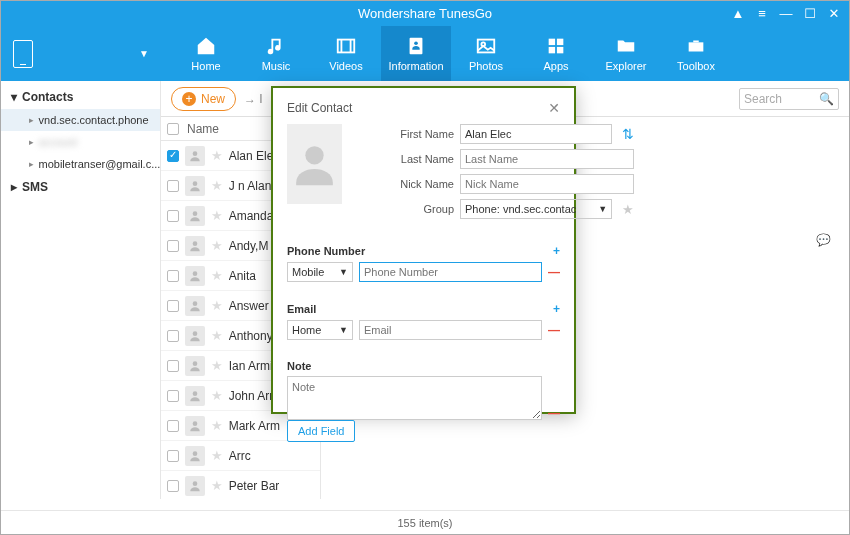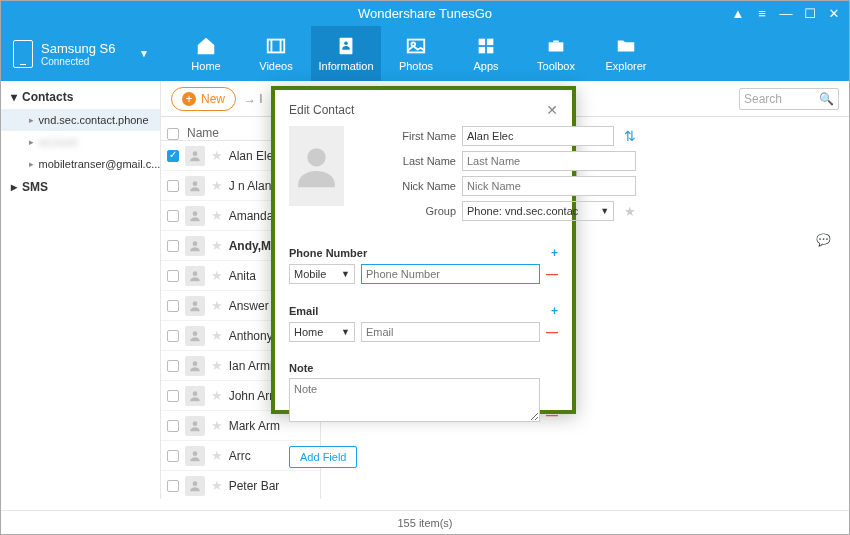--- a/index.html
+++ b/index.html
@@ -23,42 +23,42 @@
 .tbtn .plus { width:14px; height:14px; border-radius:50%; background:#f08a24; color:#fff; line-height:14px; text-align:center; font-size:12px;}
 .search { margin-left:auto; width:100px; height:22px; border:1px solid #ccc; border-radius:2px; padding:0 4px; display:flex; align-items:center; color:#aaa; }
 .search .mag { margin-left:auto; }
 .body { display:flex; height:418px; }
 .sidebar { width:160px; border-right:1px solid #e6e6e6; padding-top:4px; }
 .sb-cat { padding:5px 10px; font-weight:bold; font-size:12px; display:flex; align-items:center; gap:5px;}
 .sb-item { padding:5px 8px 5px 28px; font-size:11px; display:flex; align-items:center; gap:5px; white-space:nowrap; overflow:hidden; text-overflow:ellipsis; }
 .sb-item.sel { background:#e8f1f8; }
 .cdot{font-size:9px;color:#888;}
 .list { width:160px; border-right:1px solid #e6e6e6; overflow:hidden; }
-.lh { height:24px; border-bottom:1px solid #e6e6e6; display:flex; align-items:flex-end; padding-left:6px; gap:8px; color:#666;}
+.lh { height:24px; border-bottom:1px solid #e6e6e6; display:flex; align-items:center; padding-left:6px; gap:8px; color:#666;}
 .cb { width:12px; height:12px; border:1px solid #bbb; border-radius:2px; display:inline-block; background:#fff;}
 .cb.on { background:#1e9fe6; border-color:#1e9fe6; position:relative;}
 .cb.on::after{content:"✓";color:#fff;font-size:10px;position:absolute;top:-2px;left:1px;}
 .row { height:30px; display:flex; align-items:center; padding-left:6px; gap:6px; border-bottom:1px solid #f2f2f2; }
 .avatar-s { width:20px; height:20px; background:#e8e8e8; border-radius:2px; display:flex; align-items:center; justify-content:center;}
 .avatar-s svg{width:14px;height:14px;fill:#bbb;}
 .star{color:#ddd; font-size:13px;}
 .detail { flex:1; padding:15px 18px; }
 .avatar-l { width:62px; height:62px; background:#eee; display:flex; align-items:center; justify-content:center; margin-bottom:8px;}
 .avatar-l svg{width:44px;height:44px;fill:#ccc;}
 .cname { font-size:14px; font-weight:bold; margin-bottom:6px;}
 .gsel { width:160px; height:22px; border:1px solid #ccc; padding:0 4px; font-size:11px; display:flex; align-items:center; }
 .gsel span:last-child{margin-left:auto;}
 .edit-btn { margin-top:10px; margin-left:100px; width:56px; height:22px; border:1px solid #f08a24; color:#1e9fe6; border-radius:2px; background:#fff; font-size:11px; cursor:pointer;}
 .drow{display:flex;gap:18px;margin-top:25px;}
 .drow .lb{font-weight:bold;}
 .bubble{color:#1e9fe6;margin-left:auto;}
 .blur{filter:blur(3px);color:#bbb;}
 .footer { position:absolute; bottom:0; left:0; right:0; height:24px; border-top:1px solid #e6e6e6; text-align:center; line-height:24px; font-size:11px; color:#666; background:#fff;}
 
-.modal { position:absolute; left:270px; top:85px; width:305px; height:328px; background:#fff; border:4px solid #4d7c0f; box-shadow:0 3px 18px rgba(0,0,0,.25); padding:12px 14px; z-index:10;}
+.modal { position:absolute; left:270px; top:85px; width:305px; height:328px; background:#fff; border:2px solid #4d7c0f; box-shadow:0 3px 18px rgba(0,0,0,.25); padding:12px 14px; z-index:10;}
 .modal .mh { display:flex; align-items:center; margin-bottom:8px;}
 .modal .mh .t { font-size:12px; color:#555;}
 .modal .mh .x { margin-left:auto; color:#888; cursor:pointer; font-size:14px;}
 .mtop{display:flex;gap:10px;}
 .av-m{width:80px;height:80px;background:#eee;display:flex;align-items:center;justify-content:center;}
 .av-m svg{width:55px;height:55px;fill:#ccc;}
 .ffields{flex:1;margin-left:44px;}
 .frow{display:flex;align-items:center;gap:6px;margin-bottom:5px;}
 .frow .fl{width:58px;text-align:right;font-size:11px;color:#555;}
 .inp{flex:1;height:20px;border:1px solid #ccc;padding:0 4px;font-size:11px;color:#333;}
@@ -69,21 +69,21 @@
 .sec .sh{display:flex;align-items:center;margin-bottom:4px;}
 .sec .sh .t{font-weight:bold;font-size:11px;}
 .sec .sh .plus2{margin-left:auto;color:#1e9fe6;font-weight:bold;}
 .sec .r{display:flex;align-items:center;gap:6px;}
 .sel-sm{width:66px;height:20px;border:1px solid #ccc;font-size:11px;display:flex;align-items:center;padding:0 4px;}
 .sel-sm span:last-child{margin-left:auto;font-size:9px;}
 .inp2{flex:1;height:20px;border:1px solid #ccc;padding:0 4px;font-size:11px;color:#bbb;}
 .inp2.focus{border-color:#1e9fe6;outline:none;}
 .minus{color:#e74c3c;font-weight:bold;width:12px;text-align:center;}
 .note-ta{width:100%;height:44px;border:1px solid #ccc;font-size:11px;color:#bbb;padding:4px;}
-.add-field{margin-top:24px;height:22px;border:1px solid #1e9fe6;color:#1e9fe6;background:#fff;border-radius:2px;padding:0 10px;font-size:11px;}
+.add-field{margin-top:0;height:22px;border:1px solid #1e9fe6;color:#1e9fe6;background:#fff;border-radius:2px;padding:0 10px;font-size:11px;}
 .mfoot{position:absolute;bottom:12px;right:14px;display:flex;gap:10px;}
 .btn{width:68px;height:22px;border-radius:2px;font-size:11px;cursor:pointer;}
 .btn.save{background:#1e9fe6;color:#fff;border:none;}
 .btn.cancel{background:#fff;color:#1e9fe6;border:1px solid #1e9fe6;}
 .cursor{position:absolute;bottom:8px;left:200px;font-size:14px;pointer-events:none;}
 svg{display:block;}
 </style>
 </head>
 <body>
 
@@ -94,34 +94,38 @@
     <span>≡</span>
     <span>—</span>
     <span>☐</span>
     <span>✕</span>
   </div>
 </div>
 
 <div class="header">
   <div class="device">
     <div class="dev-icon"></div>
-    <div class="dev-txt">
-      <div class="n">Samsung S6</div>
-      <div class="s">Connected</div>
-    </div>
     <div class="caret">▼</div>
   </div>
   <div class="nav">
     <div class="nav-item">
         <div class="ic">
           <svg viewBox="0 0 24 24" fill="#fff">
             <path d="M3 11l9-8 9 8v10H3z"></path>
           </svg>
         </div>
         <span>Home</span>
+      </div>
+    <div class="nav-item">
+        <div class="ic">
+          <svg viewBox="0 0 24 24" fill="#fff">
+            <path d="M9 18a3 3 0 11-2-2.8V4h10v10a3 3 0 11-2-2.8V6H9z"></path>
+          </svg>
+        </div>
+        <span>Music</span>
       </div>
     <div class="nav-item">
         <div class="ic">
           <svg viewBox="0 0 24 24" fill="none" stroke="#fff" stroke-width="2">
             <rect x="3" y="5" width="18" height="14"></rect>
             <path d="M7 5v14M17 5v14"></path>
           </svg>
         </div>
         <span>Videos</span>
       </div>
@@ -152,33 +156,33 @@
             <rect x="13" y="4" width="7" height="7"></rect>
             <rect x="4" y="13" width="7" height="7"></rect>
             <rect x="13" y="13" width="7" height="7"></rect>
           </svg>
         </div>
         <span>Apps</span>
       </div>
     <div class="nav-item">
         <div class="ic">
           <svg viewBox="0 0 24 24" fill="#fff">
+            <path d="M3 6h6l2 2h10v10H3z"></path>
+          </svg>
+        </div>
+        <span>Explorer</span>
+      </div>
+    <div class="nav-item">
+        <div class="ic">
+          <svg viewBox="0 0 24 24" fill="#fff">
             <rect x="4" y="8" width="16" height="10"></rect>
             <path d="M9 8V6h6v2"></path>
           </svg>
         </div>
         <span>Toolbox</span>
-      </div>
-    <div class="nav-item">
-        <div class="ic">
-          <svg viewBox="0 0 24 24" fill="#fff">
-            <path d="M3 6h6l2 2h10v10H3z"></path>
-          </svg>
-        </div>
-        <span>Explorer</span>
       </div>
   </div>
 </div>
 
 <div class="body">
 
   <div class="sidebar">
     <div class="sb-cat">
         <span>▾</span>
         <span>Contacts</span>
@@ -255,21 +259,21 @@
             </div>
             <div class="row">
               <span class="cb "></span>
               <span class="avatar-s">
                 <svg viewBox="0 0 24 24">
                   <circle cx="12" cy="8" r="4"></circle>
                   <path d="M4 20c0-4 4-6 8-6s8 2 8 6v1H4z"></path>
                 </svg>
               </span>
               <span class="star">★</span>
-              <span style="white-space:nowrap;overflow:hidden;font-weight:bold;">Andy,M</span>
+              <span style="white-space:nowrap;overflow:hidden;">Andy,M</span>
             </div>
             <div class="row">
               <span class="cb "></span>
               <span class="avatar-s">
                 <svg viewBox="0 0 24 24">
                   <circle cx="12" cy="8" r="4"></circle>
                   <path d="M4 20c0-4 4-6 8-6s8 2 8 6v1H4z"></path>
                 </svg>
               </span>
               <span class="star">★</span>

